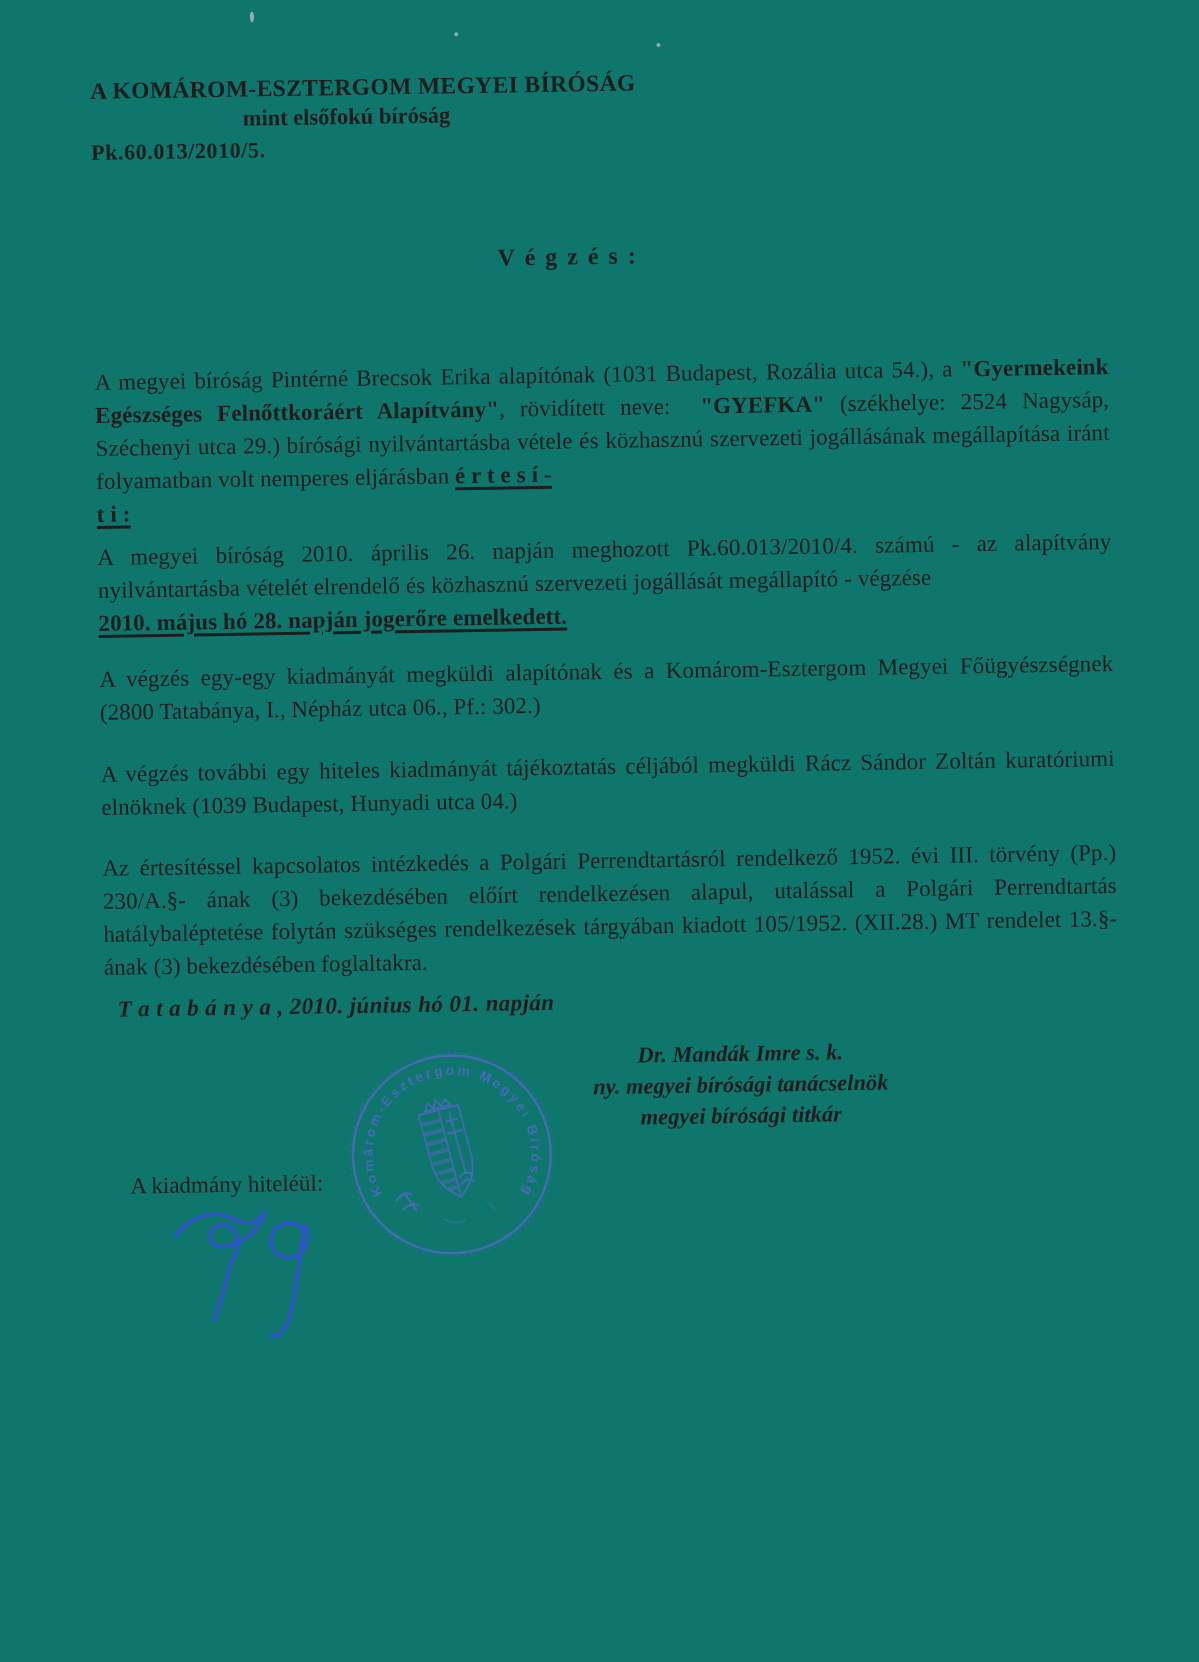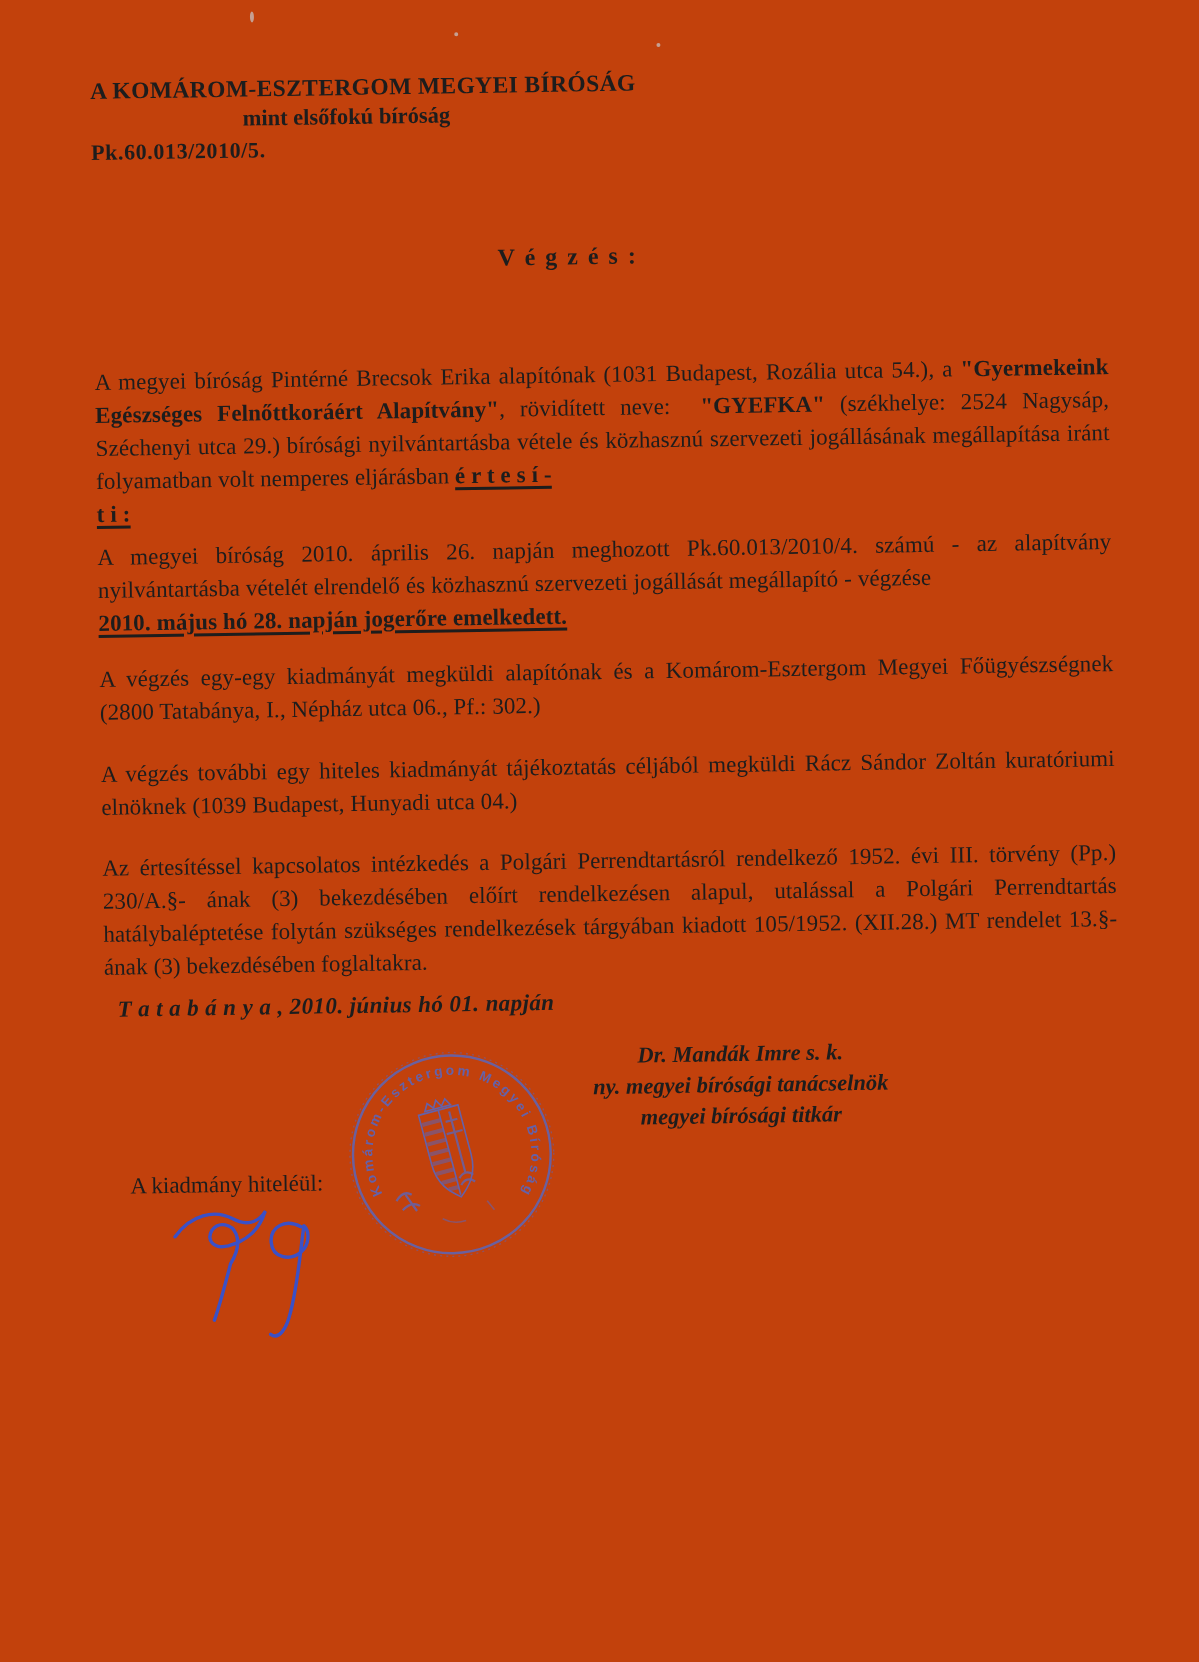--- a/index.html
+++ b/index.html
@@ -1,20 +1,20 @@
 <!DOCTYPE html>
 <html><head>
 <meta charset="utf-8">
 <style>
   * { margin:0; padding:0; box-sizing:border-box; }
   html,body { background:#ffffff; }
   body { font-family:"Liberation Serif","DejaVu Serif",serif; }
   .page {
     position:relative; width:1199px; height:1662px;
-    background:#c2410c; overflow:hidden; color:#1d1d1d;
+    background:#0f766e; overflow:hidden; color:#1d1d1d;
   }
   .content { position:absolute; inset:0; transform:rotate(-0.9deg); transform-origin:600px 400px; }
 
   .header { position:absolute; top:70px; left:95px; font-weight:bold; }
   .header .l1 { font-size:23.5px; letter-spacing:0.4px; }
   .header .l2 { font-size:22.5px; margin-left:152px; margin-top:3px; }
   .header .l3 { font-size:22px; margin-top:6px; letter-spacing:0.6px; }
 
   .title { position:absolute; top:243px; left:0; width:1140px; text-align:center;
            font-weight:bold; font-size:24px; letter-spacing:2px; }

